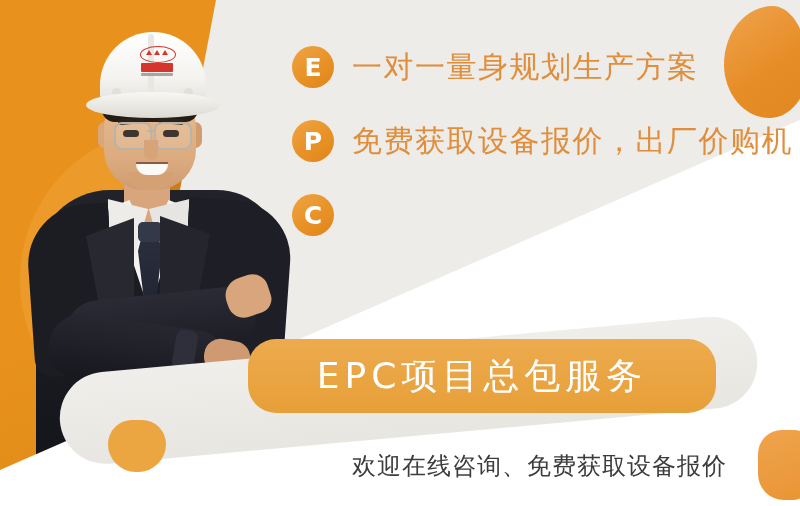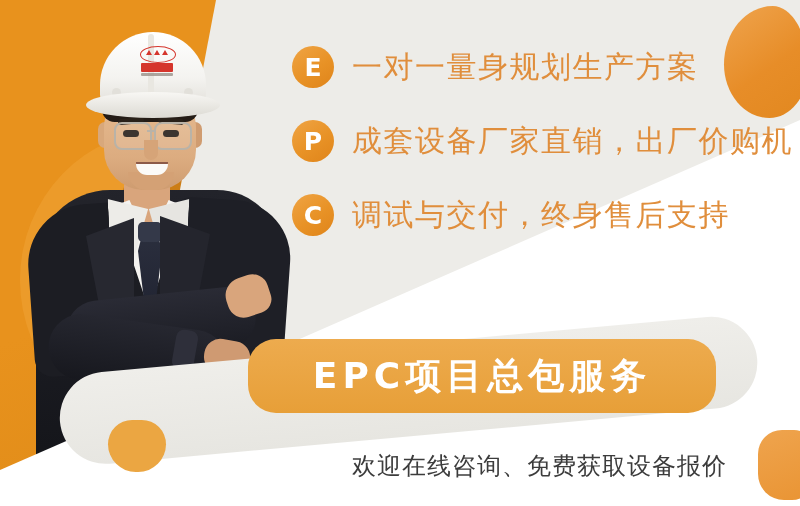--- a/index.html
+++ b/index.html
@@ -278,21 +278,21 @@
 
   
   .epc-banner{
     position:absolute;left:248px;top:339px;width:468px;height:74px;
     background:linear-gradient(180deg,#EDAB4E 0%,#E79F38 100%);
     border-radius:28px;
     display:flex;align-items:center;justify-content:center;
   }
   .epc-text{
     color:#ffffff;
-    font-size:36px;font-weight:bold;
+    font-size:36px;font-weight:normal;
     letter-spacing:5px;
     white-space:nowrap;
   }
 
   
   .footer-text{
     position:absolute;left:352px;top:450px;
     color:#3C3C3C;
     font-size:24px;
     letter-spacing:1px;
@@ -366,25 +366,24 @@
   <div class="blob-tr"></div>
   <div class="blob-br"></div>
 
   <div class="features">
     <div class="feature-row">
       <div class="feature-badge">E</div>
       <div class="feature-text">一对一量身规划生产方案</div>
     </div>
     <div class="feature-row">
       <div class="feature-badge">P</div>
-      <div class="feature-text">成套设备厂家直销，出厂价购机</div>
+      <div class="feature-text">免费获取设备报价，出厂价购机</div>
     </div>
     <div class="feature-row">
       <div class="feature-badge">C</div>
-      <div class="feature-text">调试与交付，终身售后支持</div>
     </div>
   </div>
 
   <div class="epc-banner">
     <span class="epc-text">EPC项目总包服务</span>
   </div>
 
   <div class="footer-text">欢迎在线咨询、免费获取设备报价</div>
 
 </div>

